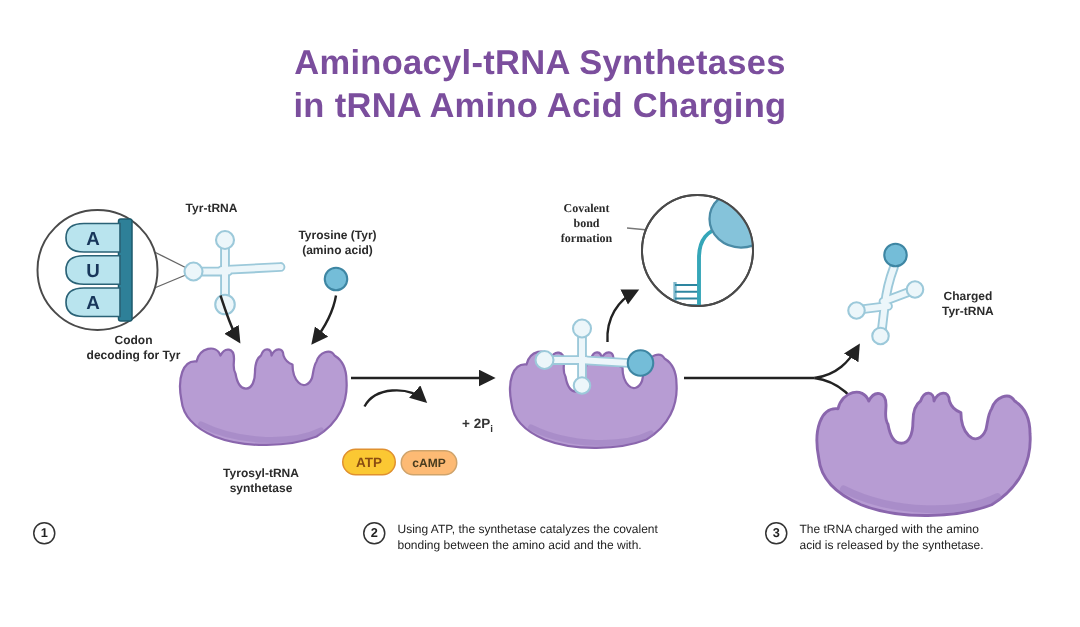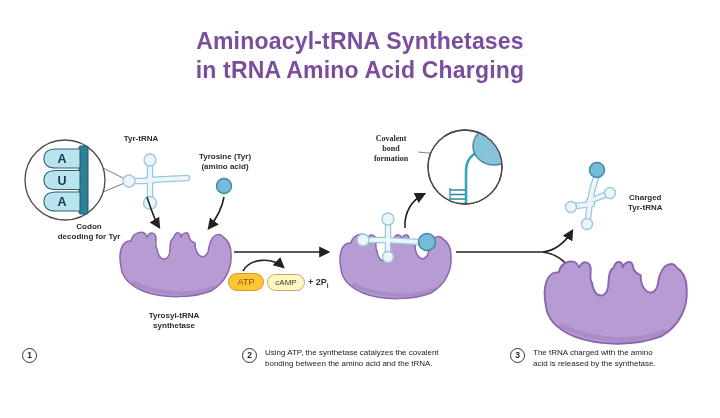--- a/index.html
+++ b/index.html
@@ -15,28 +15,28 @@
   .title-line {
     width:720px; text-align:center; color:#7b4e9d;
     font-size:23px; font-weight:bold; letter-spacing:.2px;
   }
   .lbl {
     font-size:8px; font-weight:600; color:#2b2b2b; line-height:10px;
     white-space:pre-line;
   }
   .pill {
     display:flex; align-items:center; justify-content:center;
-    border-radius:9px; font-weight:normal;
+    border-radius:9px; font-weight:bold;margin-top:26px;
   }
   .pill-atp {
     width:36px; height:18px; background:#fbc833; border:1.5px solid #e0902f;
     color:#8a4d12; font-size:9px;
   }
   .pill-camp {
-    width:38px; height:17px; background:#fef9c3; border:1.5px solid #cfa36b;
+    width:38px; height:17px; background:#fdba74; border:1.5px solid #cfa36b;
     color:#4a3c1e; font-size:8px;
   }
   .pi-label { font-size:9px; font-weight:600; color:#333; }
   .pi-label sub { font-size:6.5px; }
   .step { display:flex; gap:8px; align-items:flex-start; }
   .step-num {
     flex:0 0 auto; width:15px; height:15px; border:1.3px solid #333;
     border-radius:50%; background:#fff; color:#222;
     font-size:8.5px; font-weight:bold; line-height:12.5px; text-align:center;
   }
@@ -210,21 +210,21 @@
     <span>+ 2P</span><sub>i</sub>
   </div>
 
   <div class="abs step" style="left:22px; top:348px; width:185px;">
     <div class="step-num">1</div>
   </div>
 
   <div class="abs step" style="left:242px; top:348px; width:245px;">
     <div class="step-num">2</div>
     <div class="step-text">Using ATP, the synthetase catalyzes the covalent
-bonding between the amino acid and the tRNA.</div>
+bonding between the amino acid and the with.</div>
   </div>
 
   <div class="abs step" style="left:510px; top:348px; width:200px;">
     <div class="step-num">3</div>
     <div class="step-text">The tRNA charged with the amino
 acid is released by the synthetase.</div>
   </div>
 
 </div>
 

